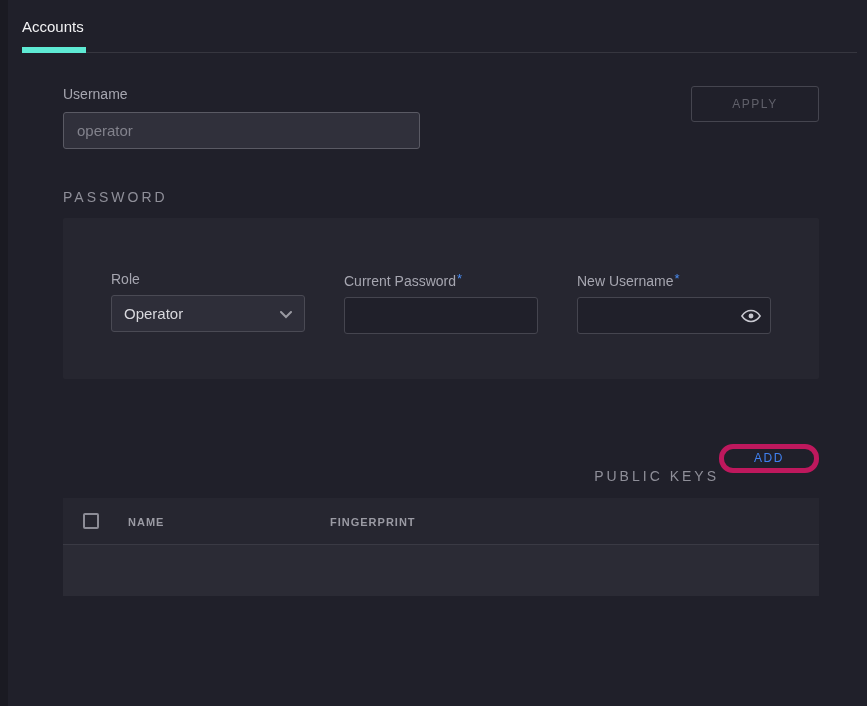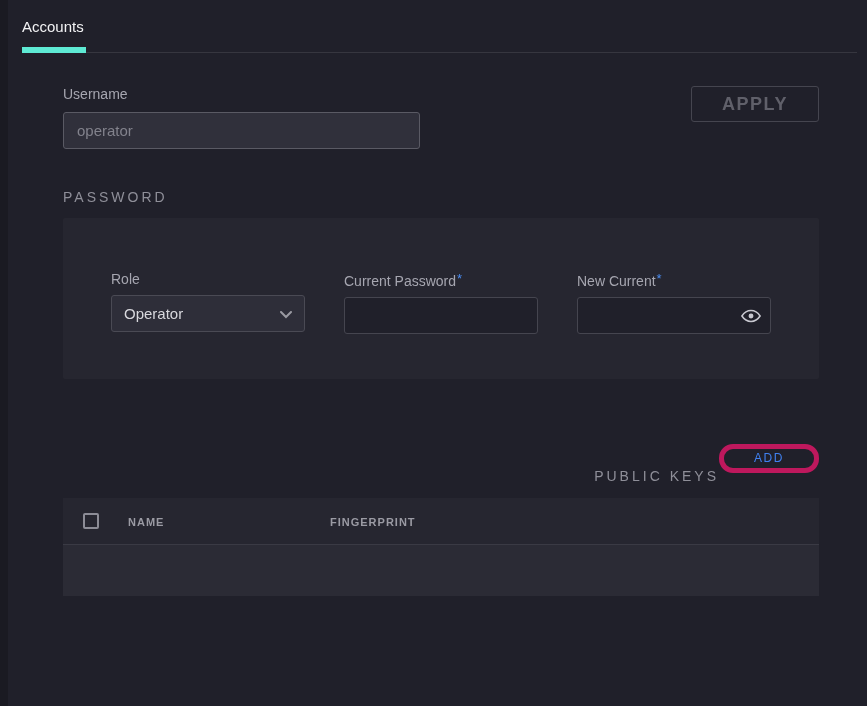--- a/index.html
+++ b/index.html
@@ -49,24 +49,23 @@
     font-size: 15px;
     padding: 0 13px;
     outline: none;
   }
   .apply-btn {
     width: 128px; height: 36px;
     background: transparent;
     border: 1px solid #45454f;
     border-radius: 3px;
     color: #60606a;
-    font-size: 18px;
+    font-size: 12px;
     letter-spacing: 1.5px;
     cursor: pointer;
-    font-weight: bold;
   }
   .section-title {
     font-size: 14px;
     letter-spacing: 3px;
     color: #8f8f99;
     font-weight: normal;
     margin-top: 36px;
   }
   
   .password-section { margin-top: 40px; }
@@ -202,21 +201,21 @@
           <label class="field-label">
             <span>Current Password</span><span class="req">*</span>
           </label>
           <div class="control">
             <input class="text-input" type="password" value="" style="">
           </div>
         </div>
 
         <div>
           <label class="field-label">
-            <span>New Current</span><span class="req">*</span>
+            <span>New Username</span><span class="req">*</span>
           </label>
           <div class="control">
             <input class="text-input" type="password" value="" style="">
             <span class="eye">
               <svg width="20" height="14" viewBox="0 0 22 14">
                   <path d="M1 7c3-4.6 6.5-6 10-6s7 1.4 10 6c-3 4.6-6.5 6-10 6S4 11.6 1 7z" fill="none" stroke="#c8c8d0" stroke-width="1.7"></path>
                   <circle cx="11" cy="7" r="2.7" fill="#c8c8d0"></circle>
                 </svg>
             </span>
           </div>

